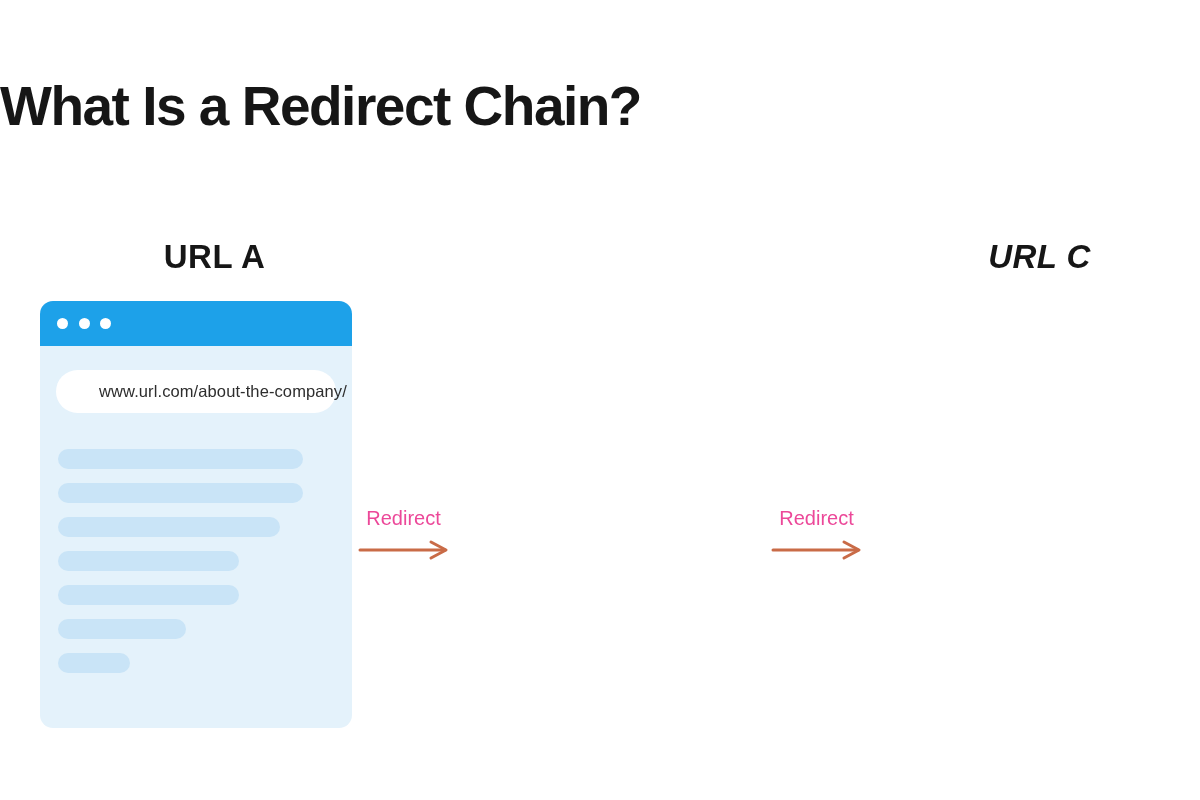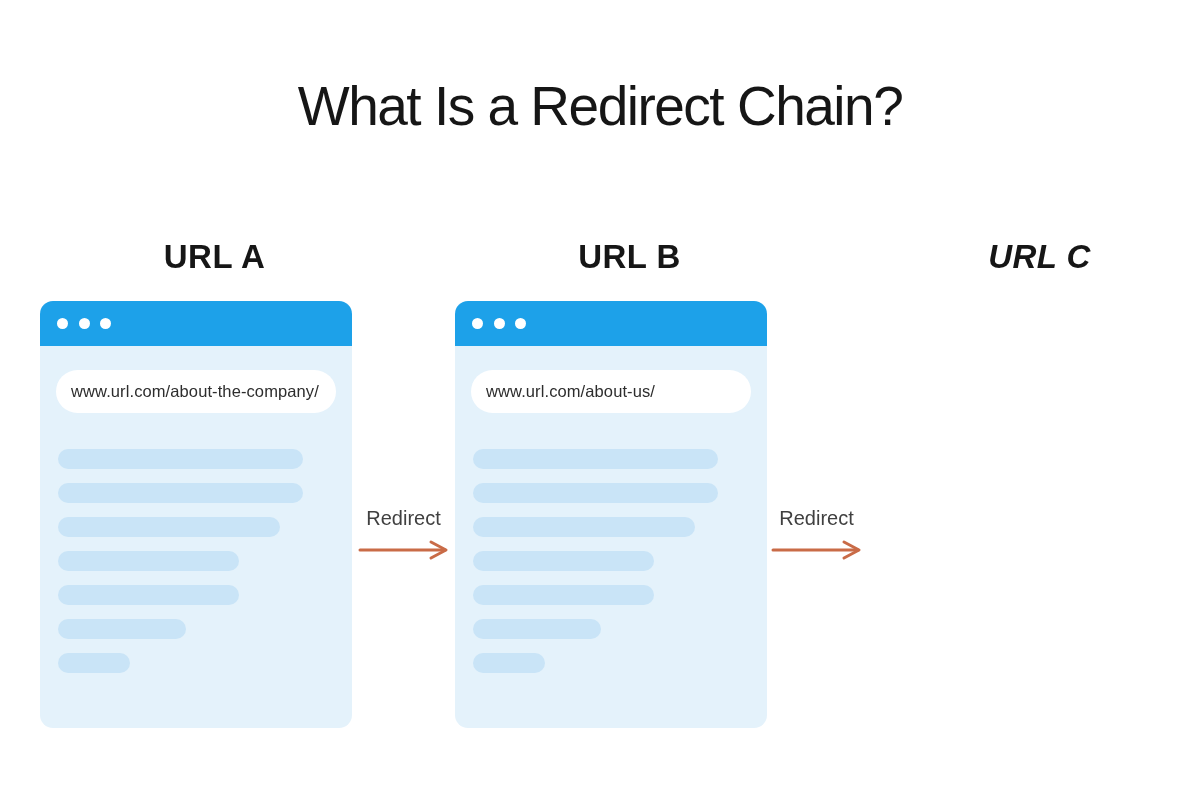--- a/index.html
+++ b/index.html
@@ -17,23 +17,22 @@
     width: 1200px;
     height: 800px;
     background: #ffffff;
     overflow: hidden;
   }
   .main-title {
     position: absolute;
     top: 74px;
     left: 0;
     width: 100%;
-    text-align: center;
     font-size: 55px;
-    font-weight: 400;
+    font-weight: 700;
     letter-spacing: -1.5px;
     color: var(--ink);
   }
   .window-col {
     position: absolute;
     top: 240px;
     width: 349px;
   }
   .col-a { left: 40px; }
   .col-b { left: 455px; }
@@ -77,40 +76,41 @@
     border-radius: 22px;
     display: flex;
     align-items: center;
     padding: 0 15px;
   }
   .url-text {
     font-size: 16.5px;
     color: #2d2d2d;
     letter-spacing: 0.1px;
     white-space: nowrap;
+    margin-left: 28px;
   }
   .skeleton { margin-top: 36px; padding-left: 2px; }
   .skel-line {
     height: 20px;
     border-radius: 10px;
     background: var(--skel);
     margin-bottom: 14px;
   }
   .connector {
     position: absolute;
     top: 507px;
     width: 103px;
     text-align: center;
   }
   .conn-1 { left: 352px; }
   .conn-2 { left: 765px; }
   .redirect-label {
     font-size: 20px;
     font-weight: 500;
-    color: #404040;
+    color: #ec4899;
   }
   .arrow-svg { display: block; margin: 9px auto 0 auto; }
   .arrow-svg line, .arrow-svg polyline {
     stroke: var(--arrow);
     stroke-width: 3;
     fill: none;
     stroke-linecap: round;
     stroke-linejoin: round;
   }
 </style>
@@ -147,44 +147,20 @@
   </div>
 
   <div class="connector conn-1">
     <div class="redirect-label">Redirect</div>
     <svg class="arrow-svg" width="94" height="22" viewBox="0 0 94 22">
       <line x1="3" y1="11" x2="88" y2="11"></line>
       <polyline points="74,3 89,11 74,19"></polyline>
     </svg>
   </div>
 
-  <div class="window-col col-b">
-    <div class="url-label">URL B</div>
-    <div class="browser-window">
-      <div class="window-header">
-        <span class="dot"></span>
-        <span class="dot"></span>
-        <span class="dot"></span>
-      </div>
-      <div class="window-body">
-        <div class="url-bar">
-          <span class="url-text">www.url.com/about-us/</span>
-        </div>
-        <div class="skeleton">
-            <div class="skel-line" style="width: 88%;"></div>
-            <div class="skel-line" style="width: 88%;"></div>
-            <div class="skel-line" style="width: 80%;"></div>
-            <div class="skel-line" style="width: 65%;"></div>
-            <div class="skel-line" style="width: 65%;"></div>
-            <div class="skel-line" style="width: 46%;"></div>
-            <div class="skel-line" style="width: 26%;"></div>
-          </div>
-      </div>
-    </div>
-  </div>
 
   <div class="connector conn-2">
     <div class="redirect-label">Redirect</div>
     <svg class="arrow-svg" width="94" height="22" viewBox="0 0 94 22">
       <line x1="3" y1="11" x2="88" y2="11"></line>
       <polyline points="74,3 89,11 74,19"></polyline>
     </svg>
   </div>
 
   <div class="window-col col-c">

